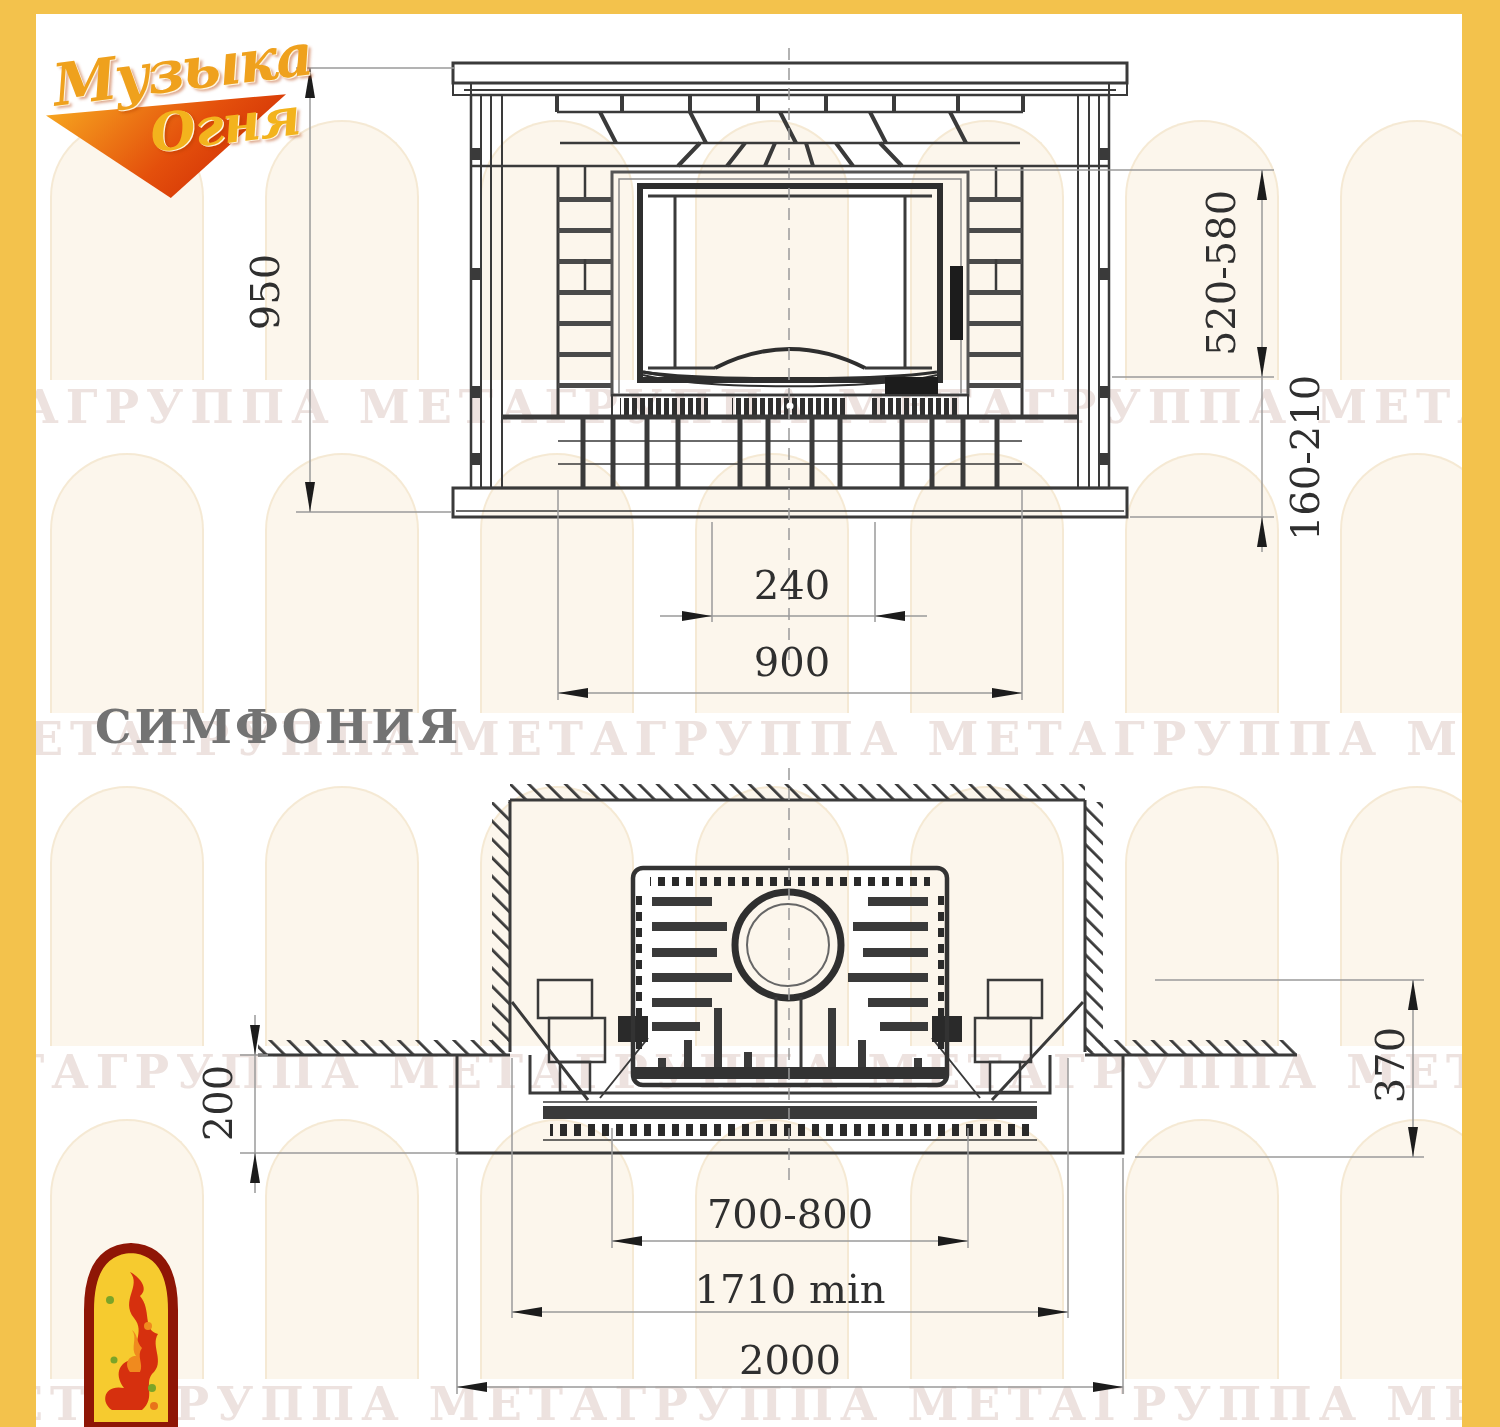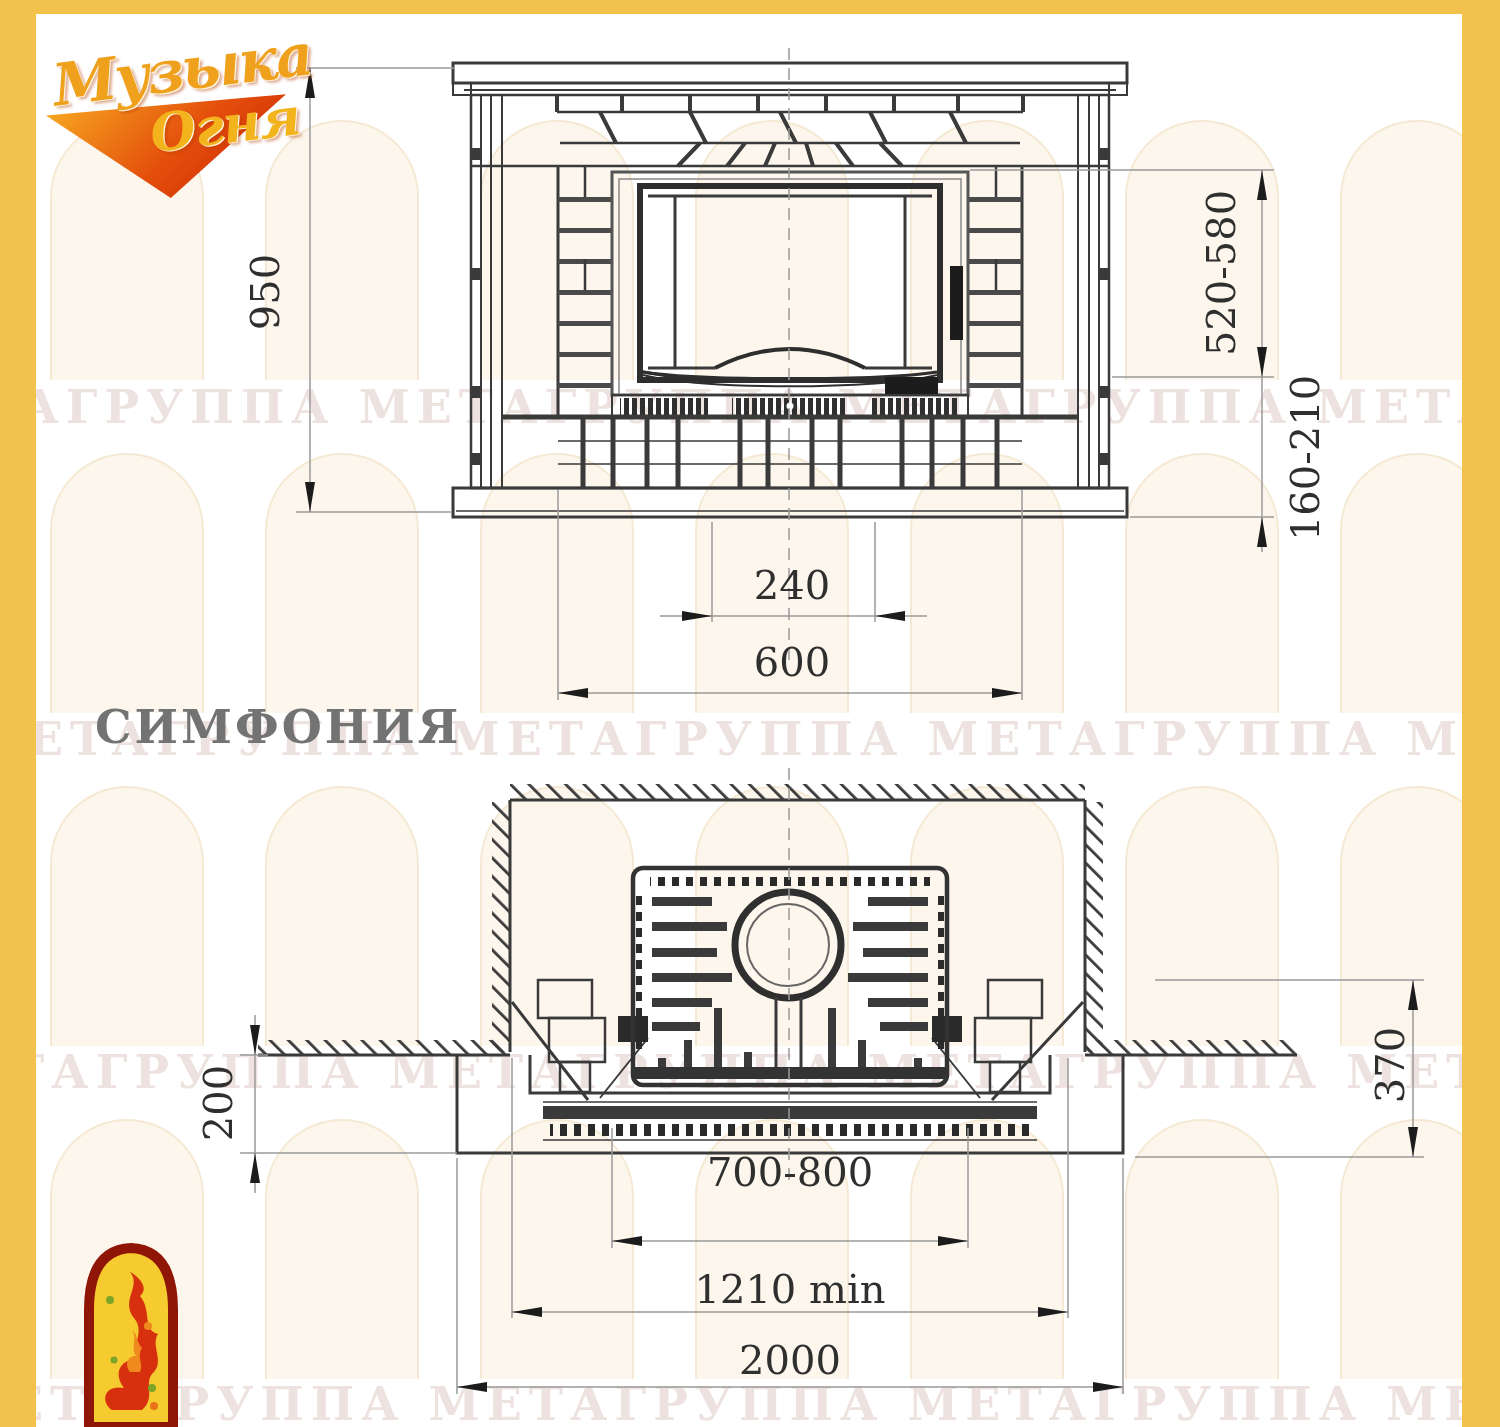--- a/index.html
+++ b/index.html
@@ -293,25 +293,25 @@
 
     <polygon points="457,1387 487,1382 487,1392"></polygon>
       <polygon points="1123,1387 1093,1382 1093,1392"></polygon>
   </g>
 </svg>
 
 <div class="dim rot" style="left:265px;top:292px">950</div>
 <div class="dim rot" style="left:1221px;top:273px">520-580</div>
 <div class="dim rot" style="left:1305px;top:458px">160-210</div>
 <div class="dim" style="left:792px;top:585px">240</div>
-<div class="dim" style="left:792px;top:662px">600</div>
+<div class="dim" style="left:792px;top:662px">900</div>
 <div class="dim rot" style="left:218px;top:1103px">200</div>
 <div class="dim rot" style="left:1390px;top:1065px">370</div>
-<div class="dim" style="left:790px;top:1172px">700-800</div>
-<div class="dim" style="left:790px;top:1289px">1210 min</div>
+<div class="dim" style="left:790px;top:1214px">700-800</div>
+<div class="dim" style="left:790px;top:1289px">1710 min</div>
 <div class="dim" style="left:790px;top:1360px">2000</div>
 
 <div id="page-title">СИМФОНИЯ</div>
 
 <div id="brand-logo">
   <div id="logo-wedge"></div>
   <div class="logo-text" id="logo-line1">Музыка</div>
   <div class="logo-text" id="logo-line2">Огня</div>
 </div>
 

